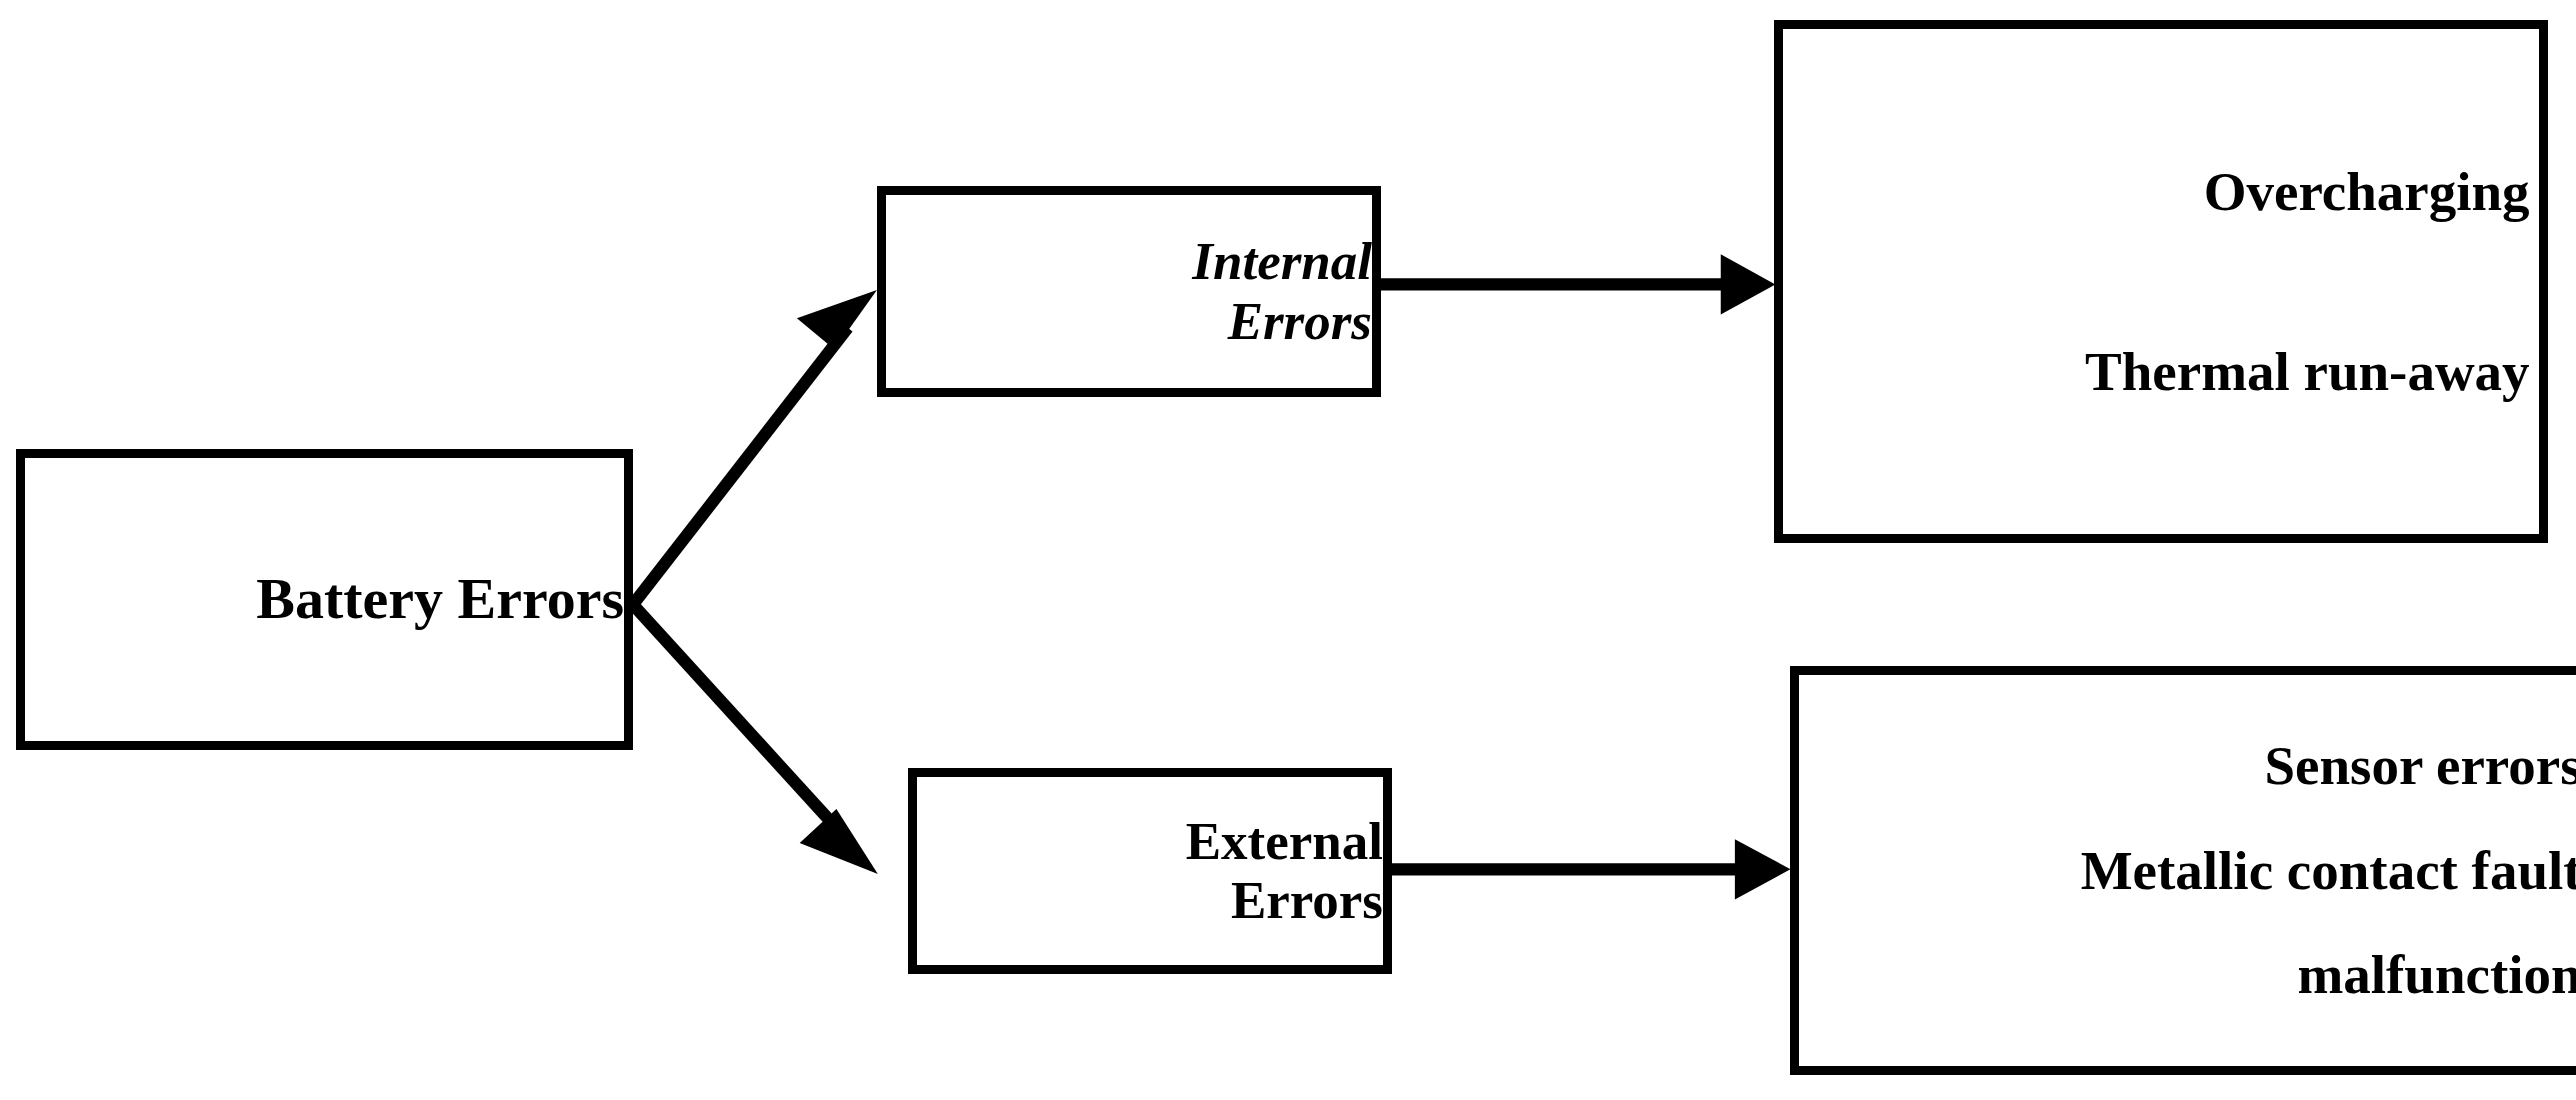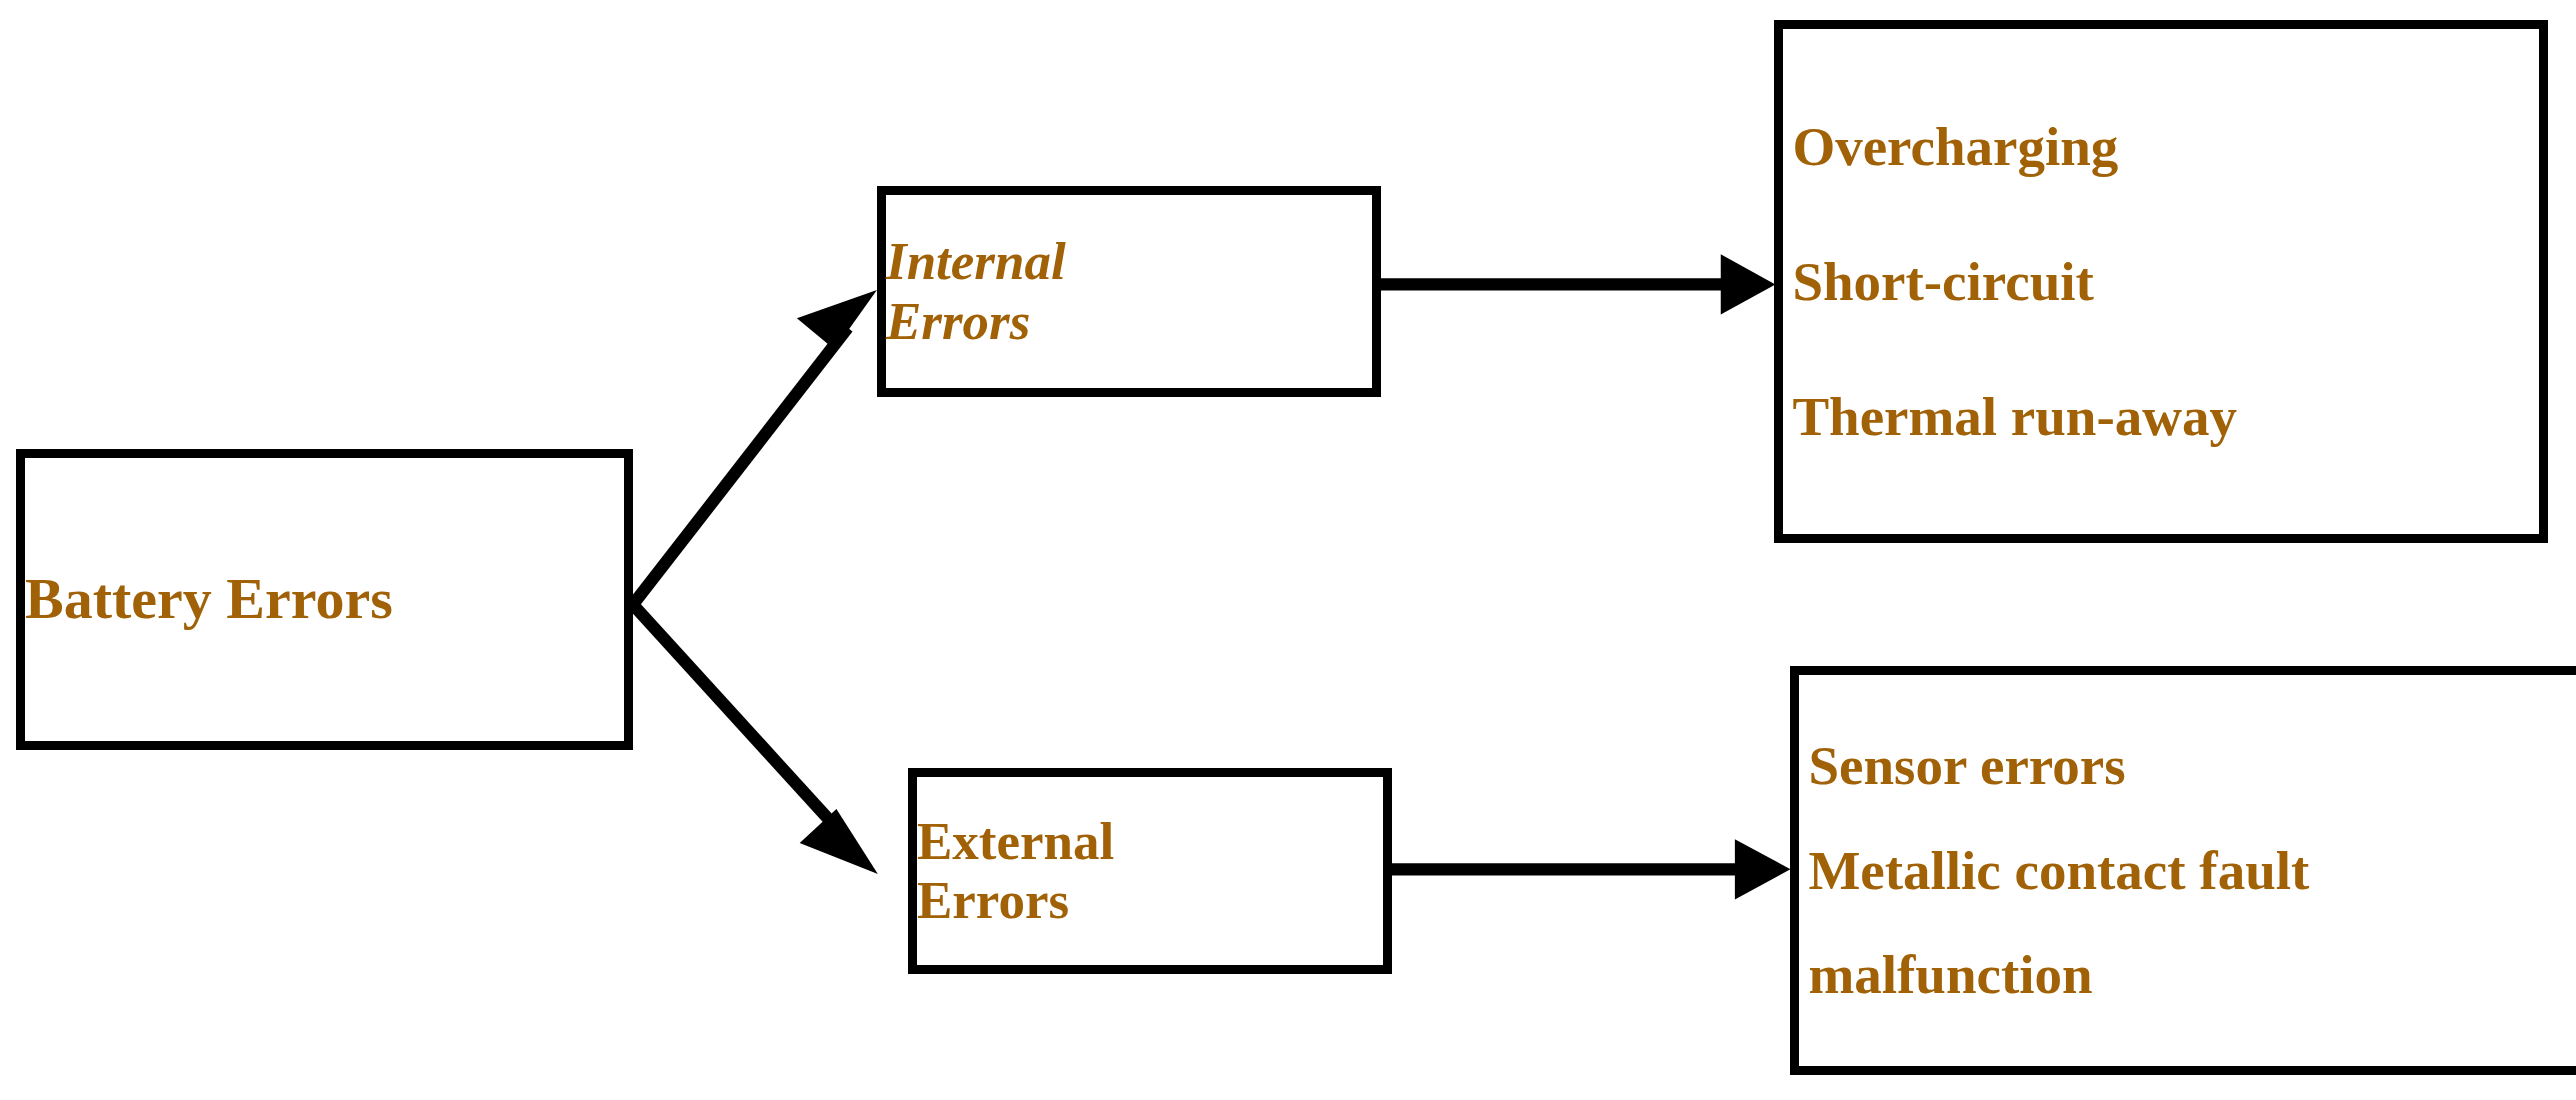--- a/index.html
+++ b/index.html
@@ -16,24 +16,24 @@
     overflow: hidden;
     font-family: "Liberation Serif", "DejaVu Serif", serif;
   }
   .node {
     position: absolute;
     box-sizing: border-box;
     border: 9.4px solid #000000;
     background: #ffffff;
     display: flex;
     flex-direction: column;
-    align-items: flex-start;
+    align-items: flex-end;
     justify-content: center;
     text-align: center;
-    color: #a16207;
+    color: #000000;
     font-weight: bold;
     z-index: 3;
   }
   .node-line {
     display: block;
     white-space: nowrap;
     line-height: 1.12;
   }
 
   
@@ -126,21 +126,20 @@
     <span class="node-line">Errors</span>
   </div>
 
   <div class="node" id="node-external">
     <span class="node-line">External</span>
     <span class="node-line">Errors</span>
   </div>
 
   <div class="node" id="node-internal-causes">
     <span class="node-line">Overcharging</span>
-    <span class="node-line">Short-circuit</span>
     <span class="node-line">Thermal run-away</span>
   </div>
 
   <div class="node" id="node-external-causes">
     <span class="node-line">Sensor errors</span>
     <span class="node-line">Metallic contact fault</span>
     <span class="node-line">malfunction</span>
   </div>
 
 </div>

